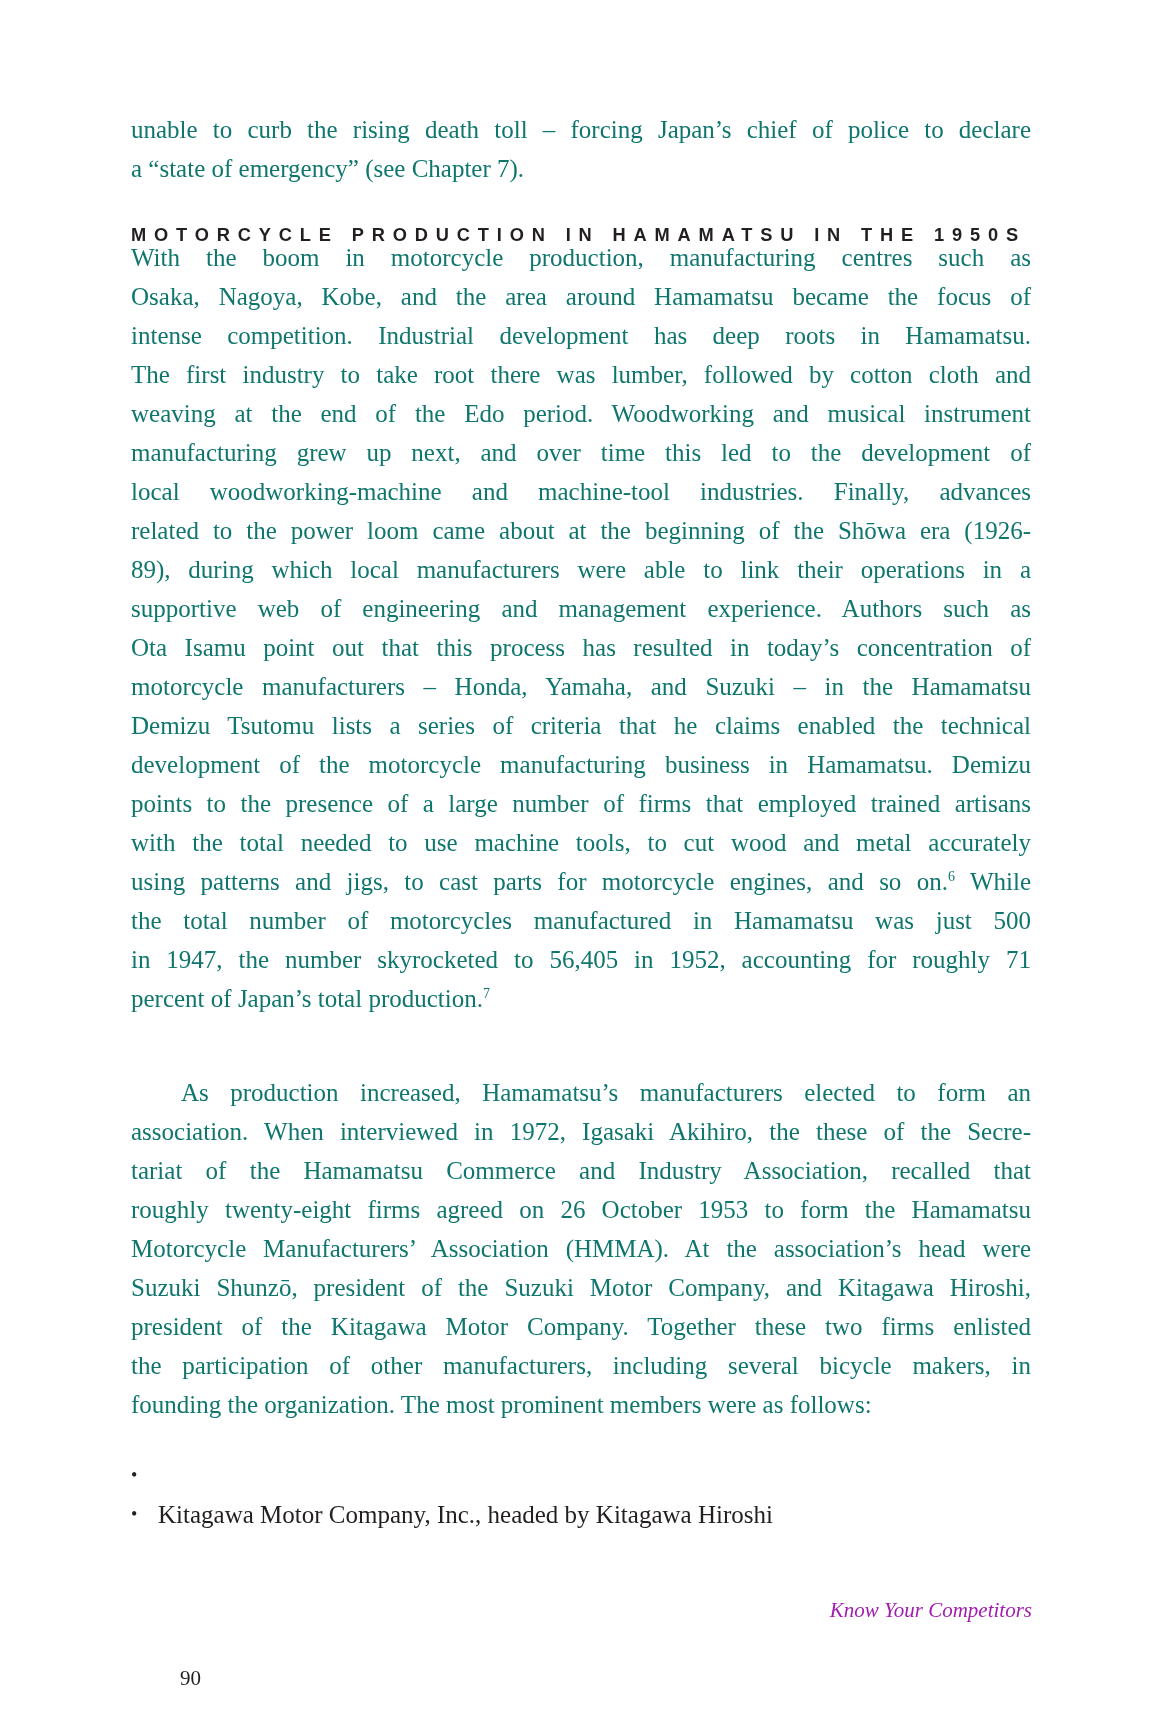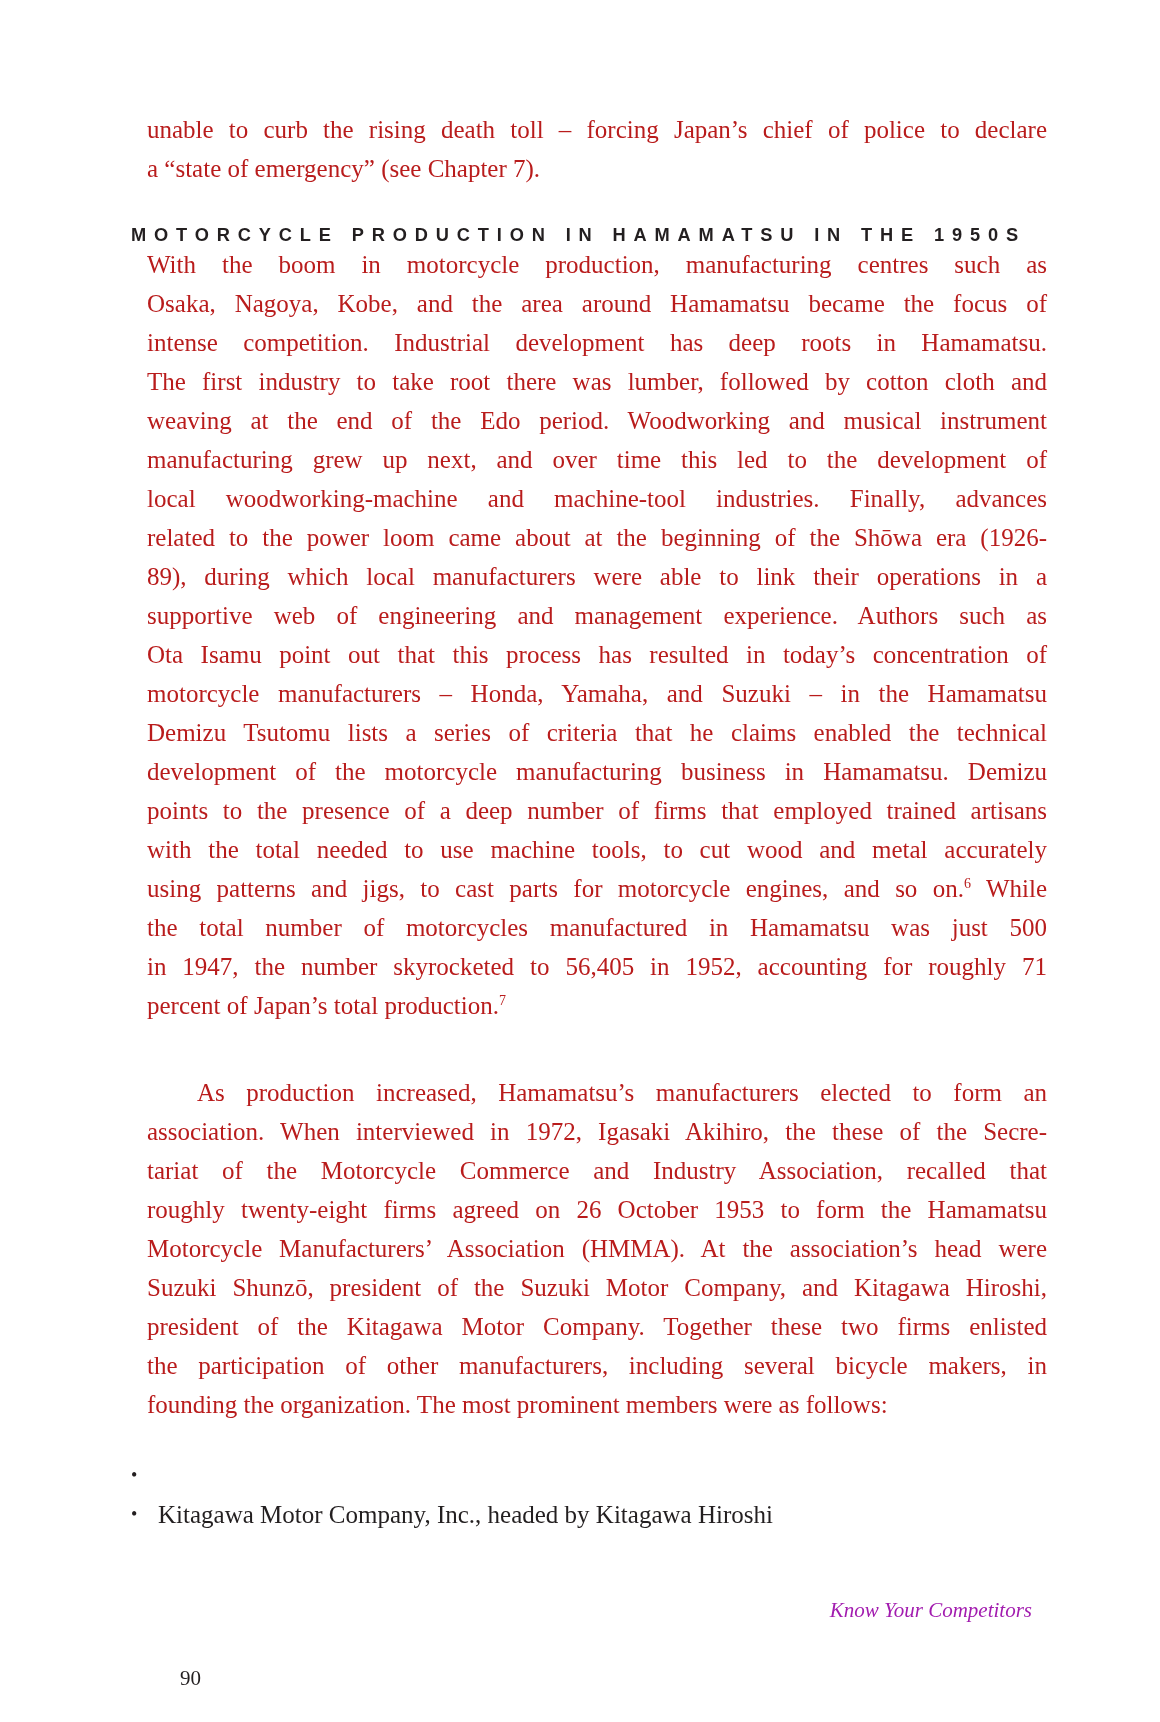--- a/index.html
+++ b/index.html
@@ -20,22 +20,21 @@
       width: 1160px;
       height: 1722px;
       background: #ffffff;
     }
     .textblock {
       position: absolute;
       left: 131px;
       width: 900px;
       font-family: "Liberation Serif", "DejaVu Serif", serif;
       font-size: 25px;
-      color: #b91c1c;
-      margin-left: 16px;
+      color: #0f766e;
     }
     .line {
       display: block;
       height: 39px;
       line-height: 39px;
       white-space: nowrap;
       text-align: justify;
       text-align-last: justify;
     }
     .line.last {
@@ -58,21 +57,21 @@
       font-family: "Liberation Sans", "DejaVu Sans", sans-serif;
       font-weight: bold;
       font-size: 19px;
       letter-spacing: 0.43em;
       line-height: 26px;
       color: #231f20;
       white-space: nowrap;
       transform: scaleX(0.96);
       transform-origin: left center;
     }
-    #para1 { top: 245px; }
+    #para1 { top: 238px; }
     #para2 { top: 1073px; font-family: Liberation Serif, serif; }
     #bullets {
       position: absolute;
       left: 131px;
       top: 1456px;
       width: 900px;
       margin: 0;
       padding: 0;
       list-style: none;
       font-family: "Liberation Serif", "DejaVu Serif", serif;
@@ -132,32 +131,32 @@
       <span class="line">weaving at the end of the Edo period. Woodworking and musical instrument</span>
       <span class="line">manufacturing grew up next, and over time this led to the development of</span>
       <span class="line">local woodworking-machine and machine-tool industries. Finally, advances</span>
       <span class="line">related to the power loom came about at the beginning of the Shōwa era (1926-</span>
       <span class="line">89), during which local manufacturers were able to link their operations in a</span>
       <span class="line">supportive web of engineering and management experience. Authors such as</span>
       <span class="line">Ota Isamu point out that this process has resulted in today’s concentration of</span>
       <span class="line">motorcycle manufacturers – Honda, Yamaha, and Suzuki – in the Hamamatsu</span>
       <span class="line">Demizu Tsutomu lists a series of criteria that he claims enabled the technical</span>
       <span class="line">development of the motorcycle manufacturing business in Hamamatsu. Demizu</span>
-      <span class="line">points to the presence of a deep number of firms that employed trained artisans</span>
+      <span class="line">points to the presence of a large number of firms that employed trained artisans</span>
       <span class="line">with the total needed to use machine tools, to cut wood and metal accurately</span>
       <span class="line"><span>using patterns and jigs, to cast parts for motorcycle engines, and so on.</span><sup class="fn">6</sup><span> While</span></span>
       <span class="line">the total number of motorcycles manufactured in Hamamatsu was just 500</span>
       <span class="line">in 1947, the number skyrocketed to 56,405 in 1952, accounting for roughly 71</span>
       <span class="line last"><span>percent of Japan’s total production.</span><sup class="fn">7</sup><span></span></span>
     </div>
 
   <div class="textblock" id="para2">
       <span class="line indent">As production increased, Hamamatsu’s manufacturers elected to form an</span>
       <span class="line">association. When interviewed in 1972, Igasaki Akihiro, the these of the Secre-</span>
-      <span class="line">tariat of the Motorcycle Commerce and Industry Association, recalled that</span>
+      <span class="line">tariat of the Hamamatsu Commerce and Industry Association, recalled that</span>
       <span class="line">roughly twenty-eight firms agreed on 26 October 1953 to form the Hamamatsu</span>
       <span class="line">Motorcycle Manufacturers’ Association (HMMA). At the association’s head were</span>
       <span class="line">Suzuki Shunzō, president of the Suzuki Motor Company, and Kitagawa Hiroshi,</span>
       <span class="line">president of the Kitagawa Motor Company. Together these two firms enlisted</span>
       <span class="line">the participation of other manufacturers, including several bicycle makers, in</span>
       <span class="line last">founding the organization. The most prominent members were as follows:</span>
     </div>
 
   <ul id="bullets">
       <li><span class="bullet">•</span></li>

